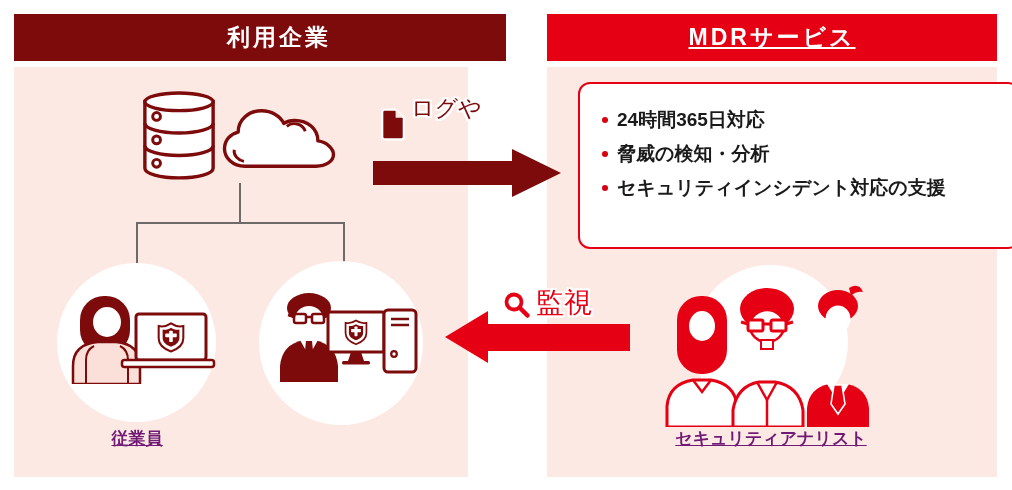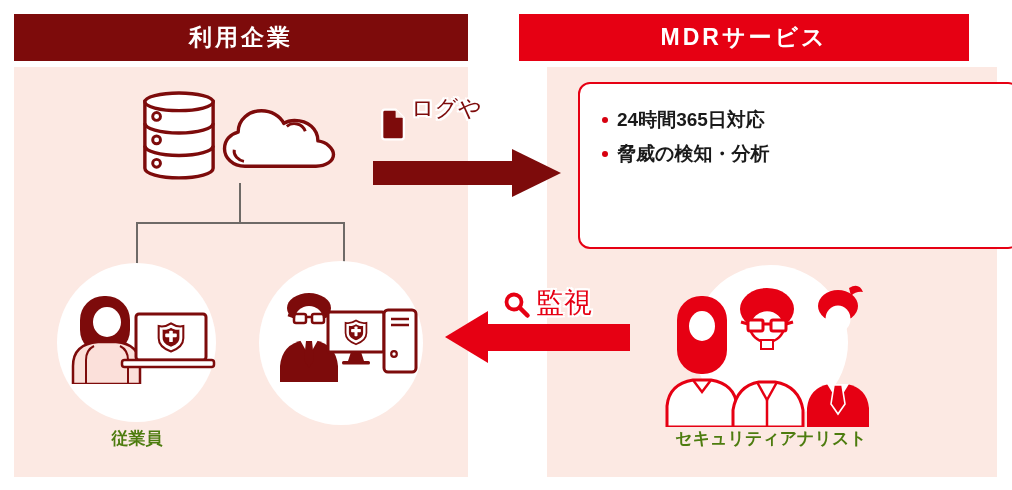--- a/index.html
+++ b/index.html
@@ -4,33 +4,33 @@
 <style>
   html,body{margin:0;padding:0;background:#fff;}
   .stage{
     position:relative;width:1012px;height:490px;background:#ffffff;overflow:hidden;
     font-family:"Liberation Sans","DejaVu Sans",sans-serif;
   }
   .panel-header{
     position:absolute;top:14px;height:47px;display:flex;align-items:center;justify-content:center;
     color:#fff;font-size:23px;font-weight:700;letter-spacing:3px;
   }
-  .company-header{left:14px;width:454px;background:#7D0B0B;}
-  .mdr-header{left:519px;width:450px;background:#E60013;}
+  .company-header{left:14px;width:454px;background:#7D0B0B;padding-left:38px;}
+  .mdr-header{left:547px;width:450px;background:#E60013;text-decoration:underline;}
   .panel-body{position:absolute;top:67px;height:410px;background:#FCE9E3;}
   .company-body{left:14px;width:454px;}
   .mdr-body{left:547px;width:450px;}
 
   .conn{position:absolute;background:#6E6A67;}
 
   .white-circle{position:absolute;border-radius:50%;background:#fff;}
 
   .actor-label{
-    position:absolute;color:#4d7c0f;font-size:17px;font-weight:700;
-    text-align:center;white-space:nowrap;transform:translateX(-50%);
+    position:absolute;color:#701a75;font-size:17px;font-weight:700;
+    text-align:center;white-space:nowrap;transform:translateX(-50%);text-decoration:underline;
   }
 
   .service-box{
     position:absolute;left:578px;top:82px;width:442px;height:167px;background:#fff;
     border:2.5px solid #E60013;border-radius:12px;box-sizing:border-box;
   }
   .service-list{margin:0;padding:0;list-style:none;position:absolute;left:20px;top:24px;right:14px;}
   .service-list li{
     position:relative;padding-left:17px;margin-bottom:11px;height:23px;line-height:23px;
     font-size:19px;font-weight:700;color:#1A1A1A;white-space:nowrap;
@@ -161,20 +161,21 @@
     <line x1="17" y1="17" x2="24.5" y2="24.5" stroke="#fff" stroke-width="9" stroke-linecap="round"></line>
     <circle cx="11" cy="11" r="7.5" fill="none" stroke="#E60013" stroke-width="3.8"></circle>
     <line x1="17" y1="17" x2="24.5" y2="24.5" stroke="#E60013" stroke-width="4.5" stroke-linecap="round"></line>
   </svg>
   <div class="flow-label watch-label">監視</div>
 
   <div class="service-box">
     <ul class="service-list">
       <li><span>24時間365日対応</span></li>
       <li><span>脅威の検知・分析</span></li>
+      <li><span>セキュリティインシデント対応の支援</span></li>
     </ul>
   </div>
 
   <div class="white-circle" style="left:693px;top:265px;width:155px;height:155px"></div>
   <svg class="abs" style="left:653px;top:282px" width="230" height="145" viewBox="0 0 230 145">
 
     <g>
       <rect x="24" y="14" width="50" height="78" rx="24" fill="#E60013"></rect>
       <ellipse cx="49" cy="44" rx="13" ry="15" fill="#fff"></ellipse>
       <path d="M14 145 V124 Q16 102 40 98 L58 98 Q82 102 84 124 V145 Z" fill="#fff" stroke="#E60013" stroke-width="3"></path>

